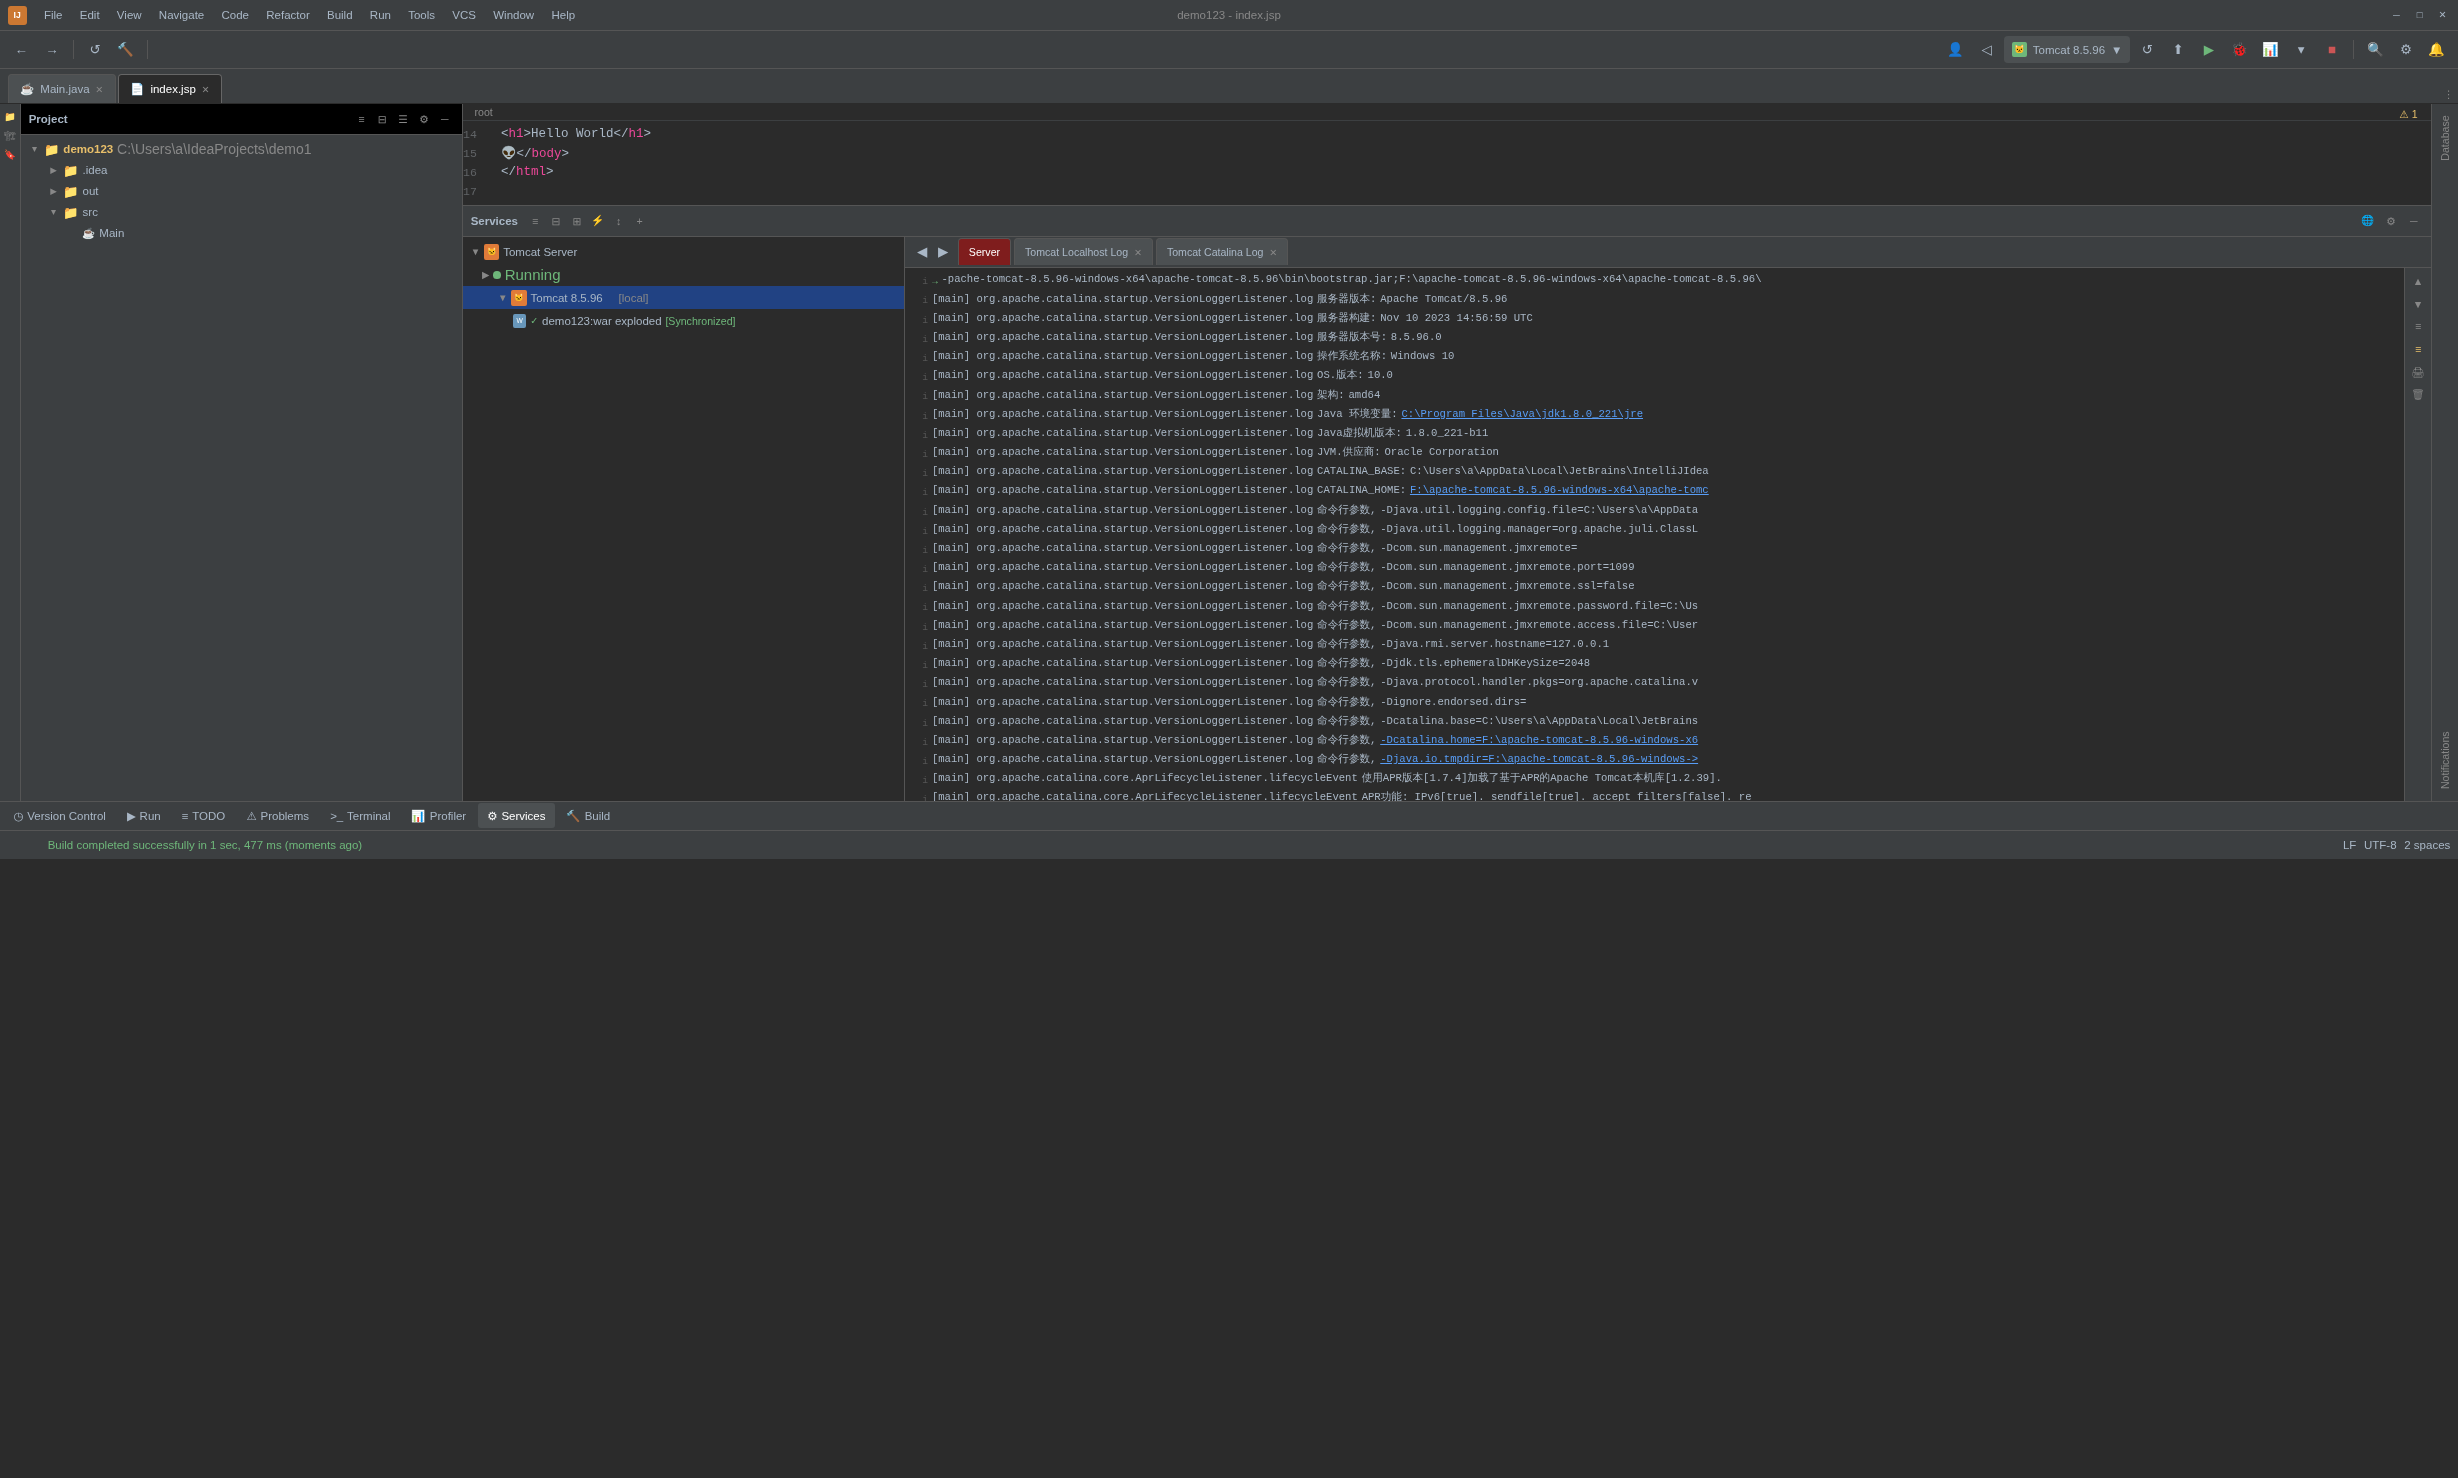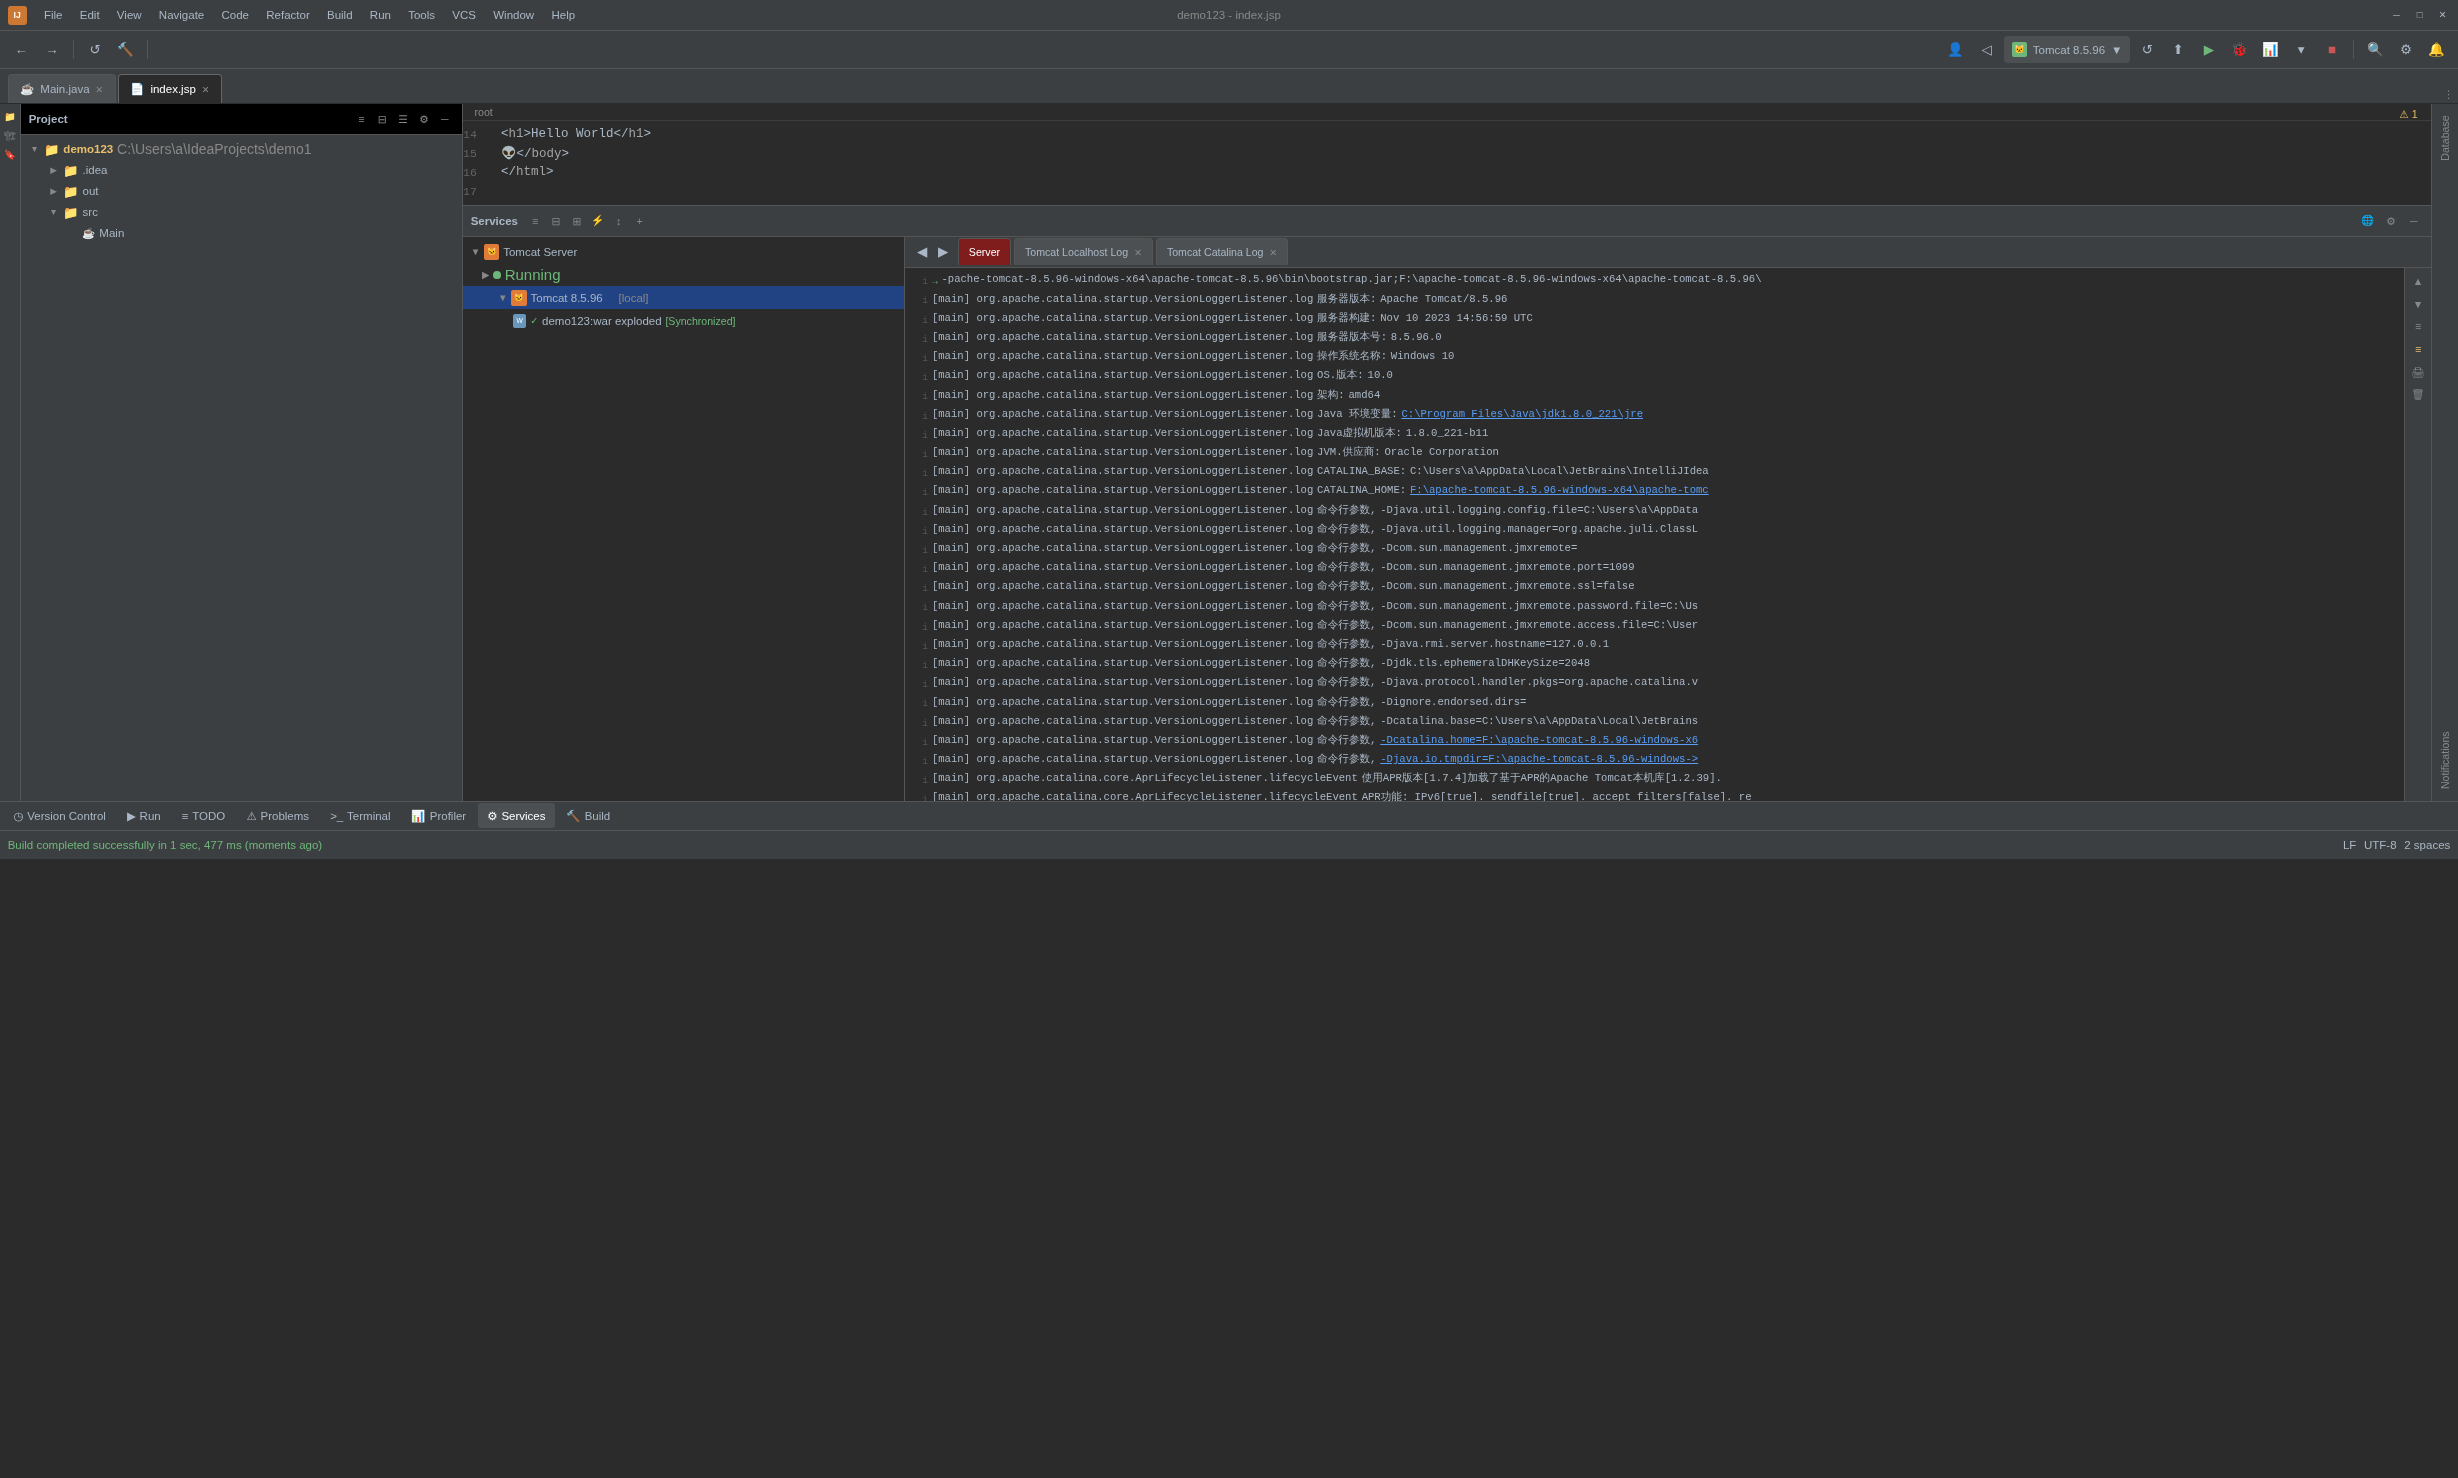--- a/index.html
+++ b/index.html
@@ -253,21 +253,21 @@
     }
     .line-num {
       width: 38px;
       text-align: left;
       padding-right: 11.5px;
       color: #606366;
       font-size: 11.5px;
       flex-shrink: 0;
     }
     .line-code { color: #a9b7c6; }
-    .code-tag { color: #a3a3a3; }
+    .code-tag { color: #ec4899; }
     .code-text { color: #a9b7c6; }
 
     
     .bottom-panel {
       height: 596px;
       background: #2b2b2b;
       border-top: 1px solid #555;
       display: flex;
       flex-direction: column;
     }
@@ -448,21 +448,21 @@
       font-size: 11.5px;
       color: #a9b7c6;
       gap: 7.7px;
     }
     .status-item {
       display: flex;
       align-items: center;
       gap: 3.8px;
       cursor: pointer;
     }
-    .build-success { color: #6eb77a; }
+    .build-success { color: #6eb77a; margin-left: 40px; }
 
     
     .bottom-tab-bar {
       height: 29px;
       background: #3c3f41;
       display: flex;
       align-items: center;
       padding: 0 3.8px;
       border-top: 1px solid #555;
       gap: 1.9px;

